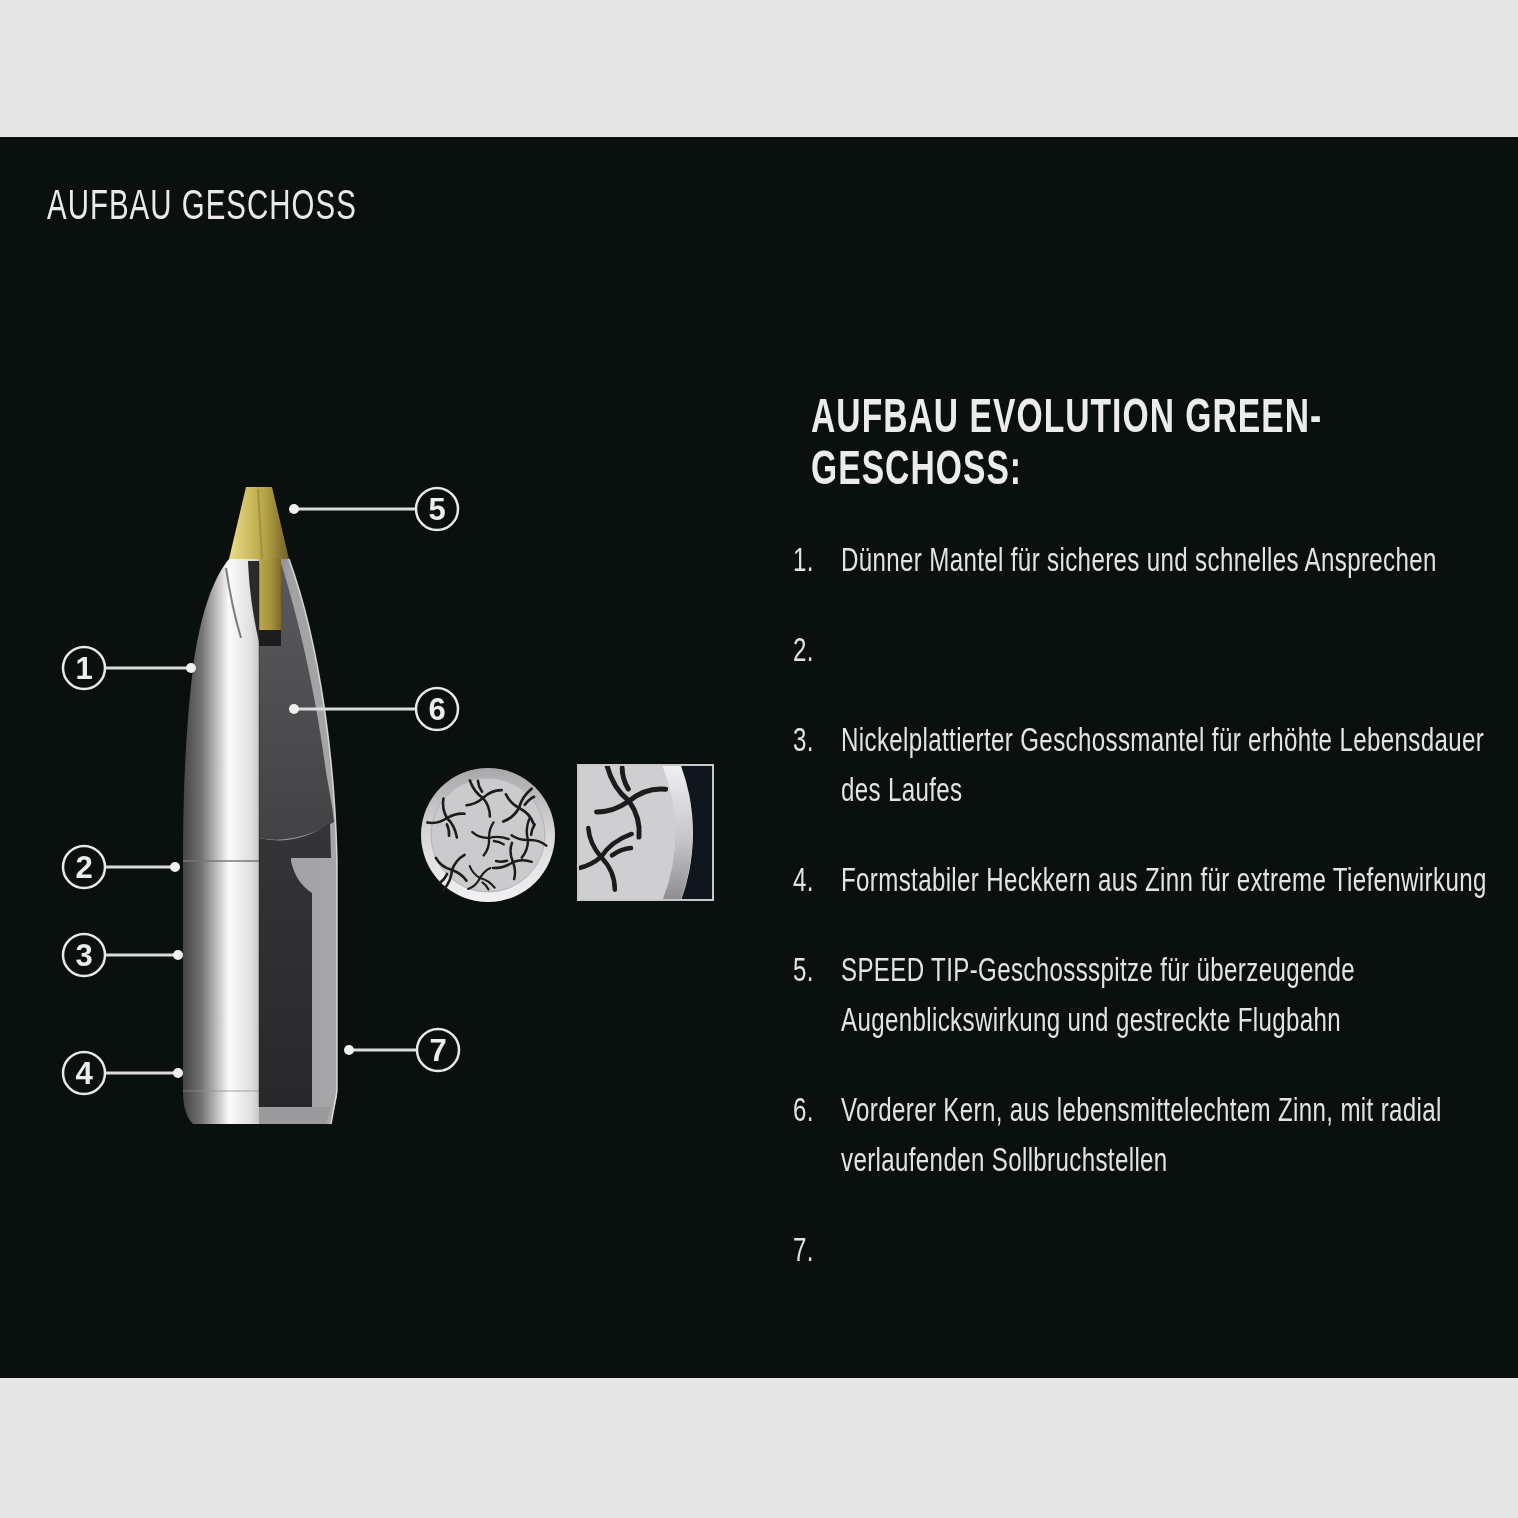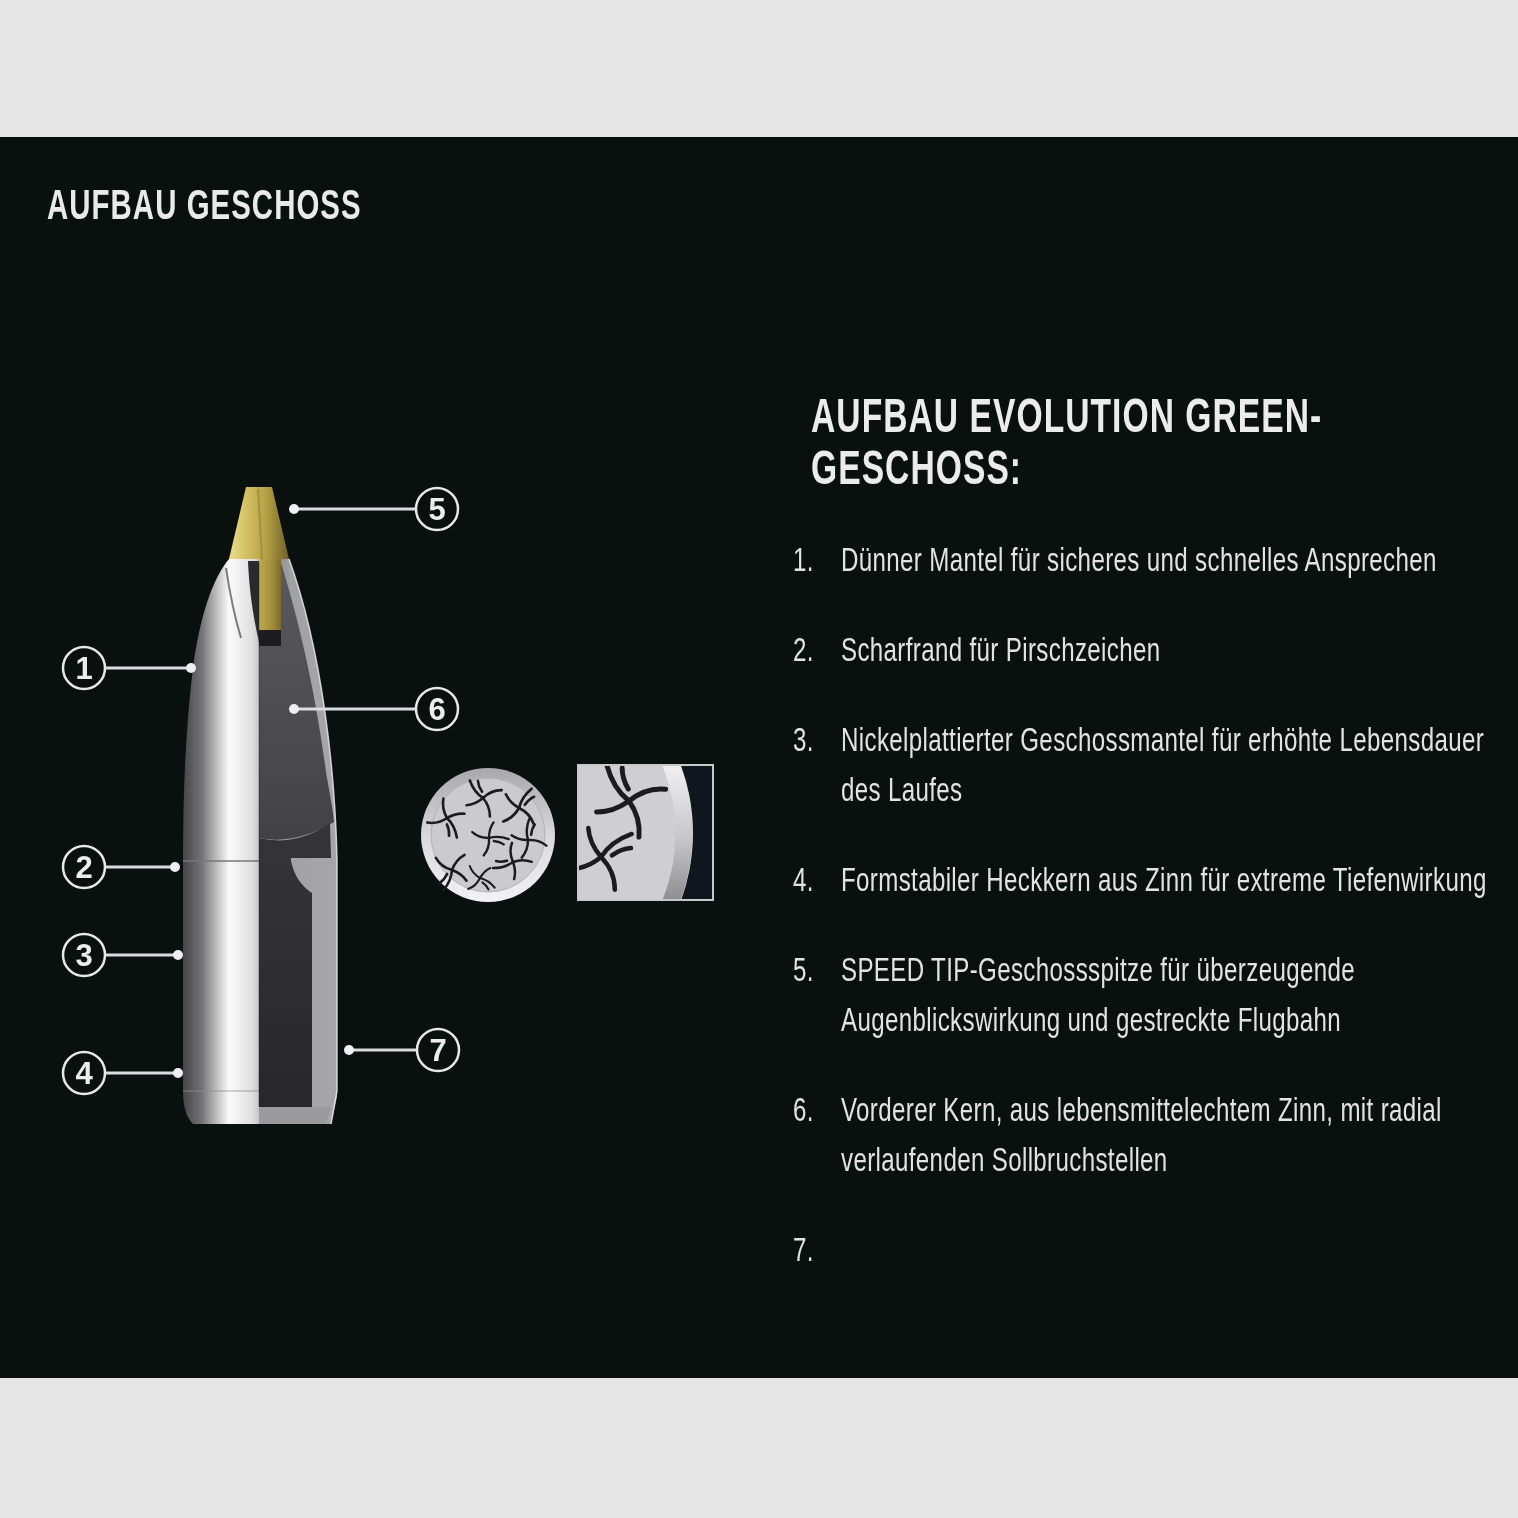--- a/index.html
+++ b/index.html
@@ -9,21 +9,21 @@
     font-family:"Liberation Sans",sans-serif;
   }
   .band{position:absolute;left:0;width:1518px;background:#e6e6e7;}
   .band.top{top:0;height:137px;}
   .band.bottom{top:1378px;height:140px;}
   .panel{position:absolute;left:0;top:137px;width:1518px;height:1241px;background:#0a100e;}
   .cond{display:inline-block;transform:scaleX(0.70);transform-origin:0 50%;white-space:nowrap;}
   .cond-list{display:inline-block;transform:scaleX(0.73);transform-origin:0 50%;white-space:nowrap;}
   .page-title{
     position:absolute;left:47px;top:182px;
-    font-size:42px;font-weight:700;letter-spacing:1.5px;color:#eaeaea;line-height:46px;
+    font-size:42px;font-weight:400;letter-spacing:1.5px;color:#eaeaea;line-height:46px;
   }
   .content{position:absolute;left:793px;top:390px;width:730px;color:#e3e3e3;}
   .heading{margin-left:18px;font-size:48px;font-weight:700;letter-spacing:1.5px;line-height:52px;color:#ececec;margin-bottom:41px;}
   .list{font-size:33px;font-weight:400;letter-spacing:0.5px;}
   .item{display:flex;line-height:50px;}
   .item + .item{margin-top:40px;}
   .item .num{flex:0 0 48px;}
   .diagram{position:absolute;left:0;top:0;width:1518px;height:1518px;}
   .diagram text{font-family:"Liberation Sans",sans-serif;font-weight:700;font-size:31px;fill:#ededee;text-anchor:middle;}
   .callout-ring{fill:none;stroke:#e8e8ea;stroke-width:2.5px;}
@@ -201,23 +201,20 @@
   </div>
   <div class="list">
     <div class="item">
       <div class="num"><span class="cond-list">1.</span></div>
       <div class="lines">
         <div><span class="cond-list">Dünner Mantel für sicheres und schnelles Ansprechen</span></div>
       </div>
     </div>
     <div class="item">
       <div class="num"><span class="cond-list">2.</span></div>
-      <div class="lines">
-        <div><span class="cond-list">Scharfrand für Pirschzeichen</span></div>
-      </div>
     </div>
     <div class="item">
       <div class="num"><span class="cond-list">3.</span></div>
       <div class="lines">
         <div><span class="cond-list">Nickelplattierter Geschossmantel für erhöhte Lebensdauer</span></div>
         <div><span class="cond-list">des Laufes</span></div>
       </div>
     </div>
     <div class="item">
       <div class="num"><span class="cond-list">4.</span></div>

